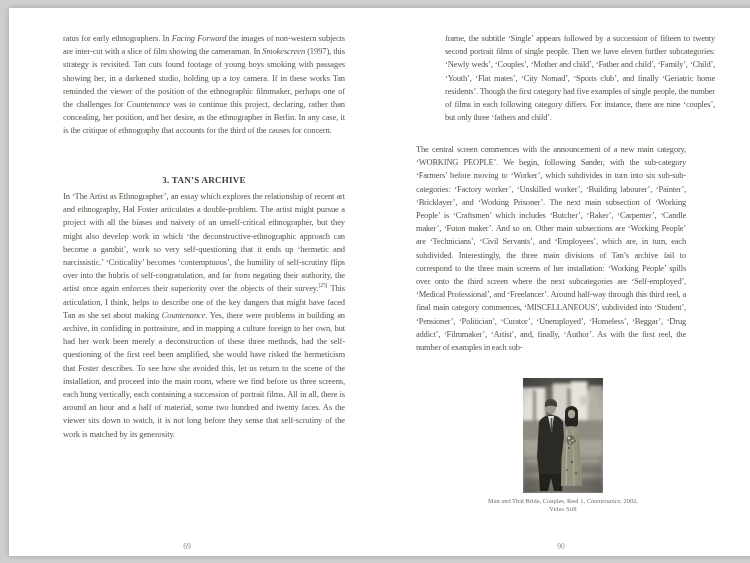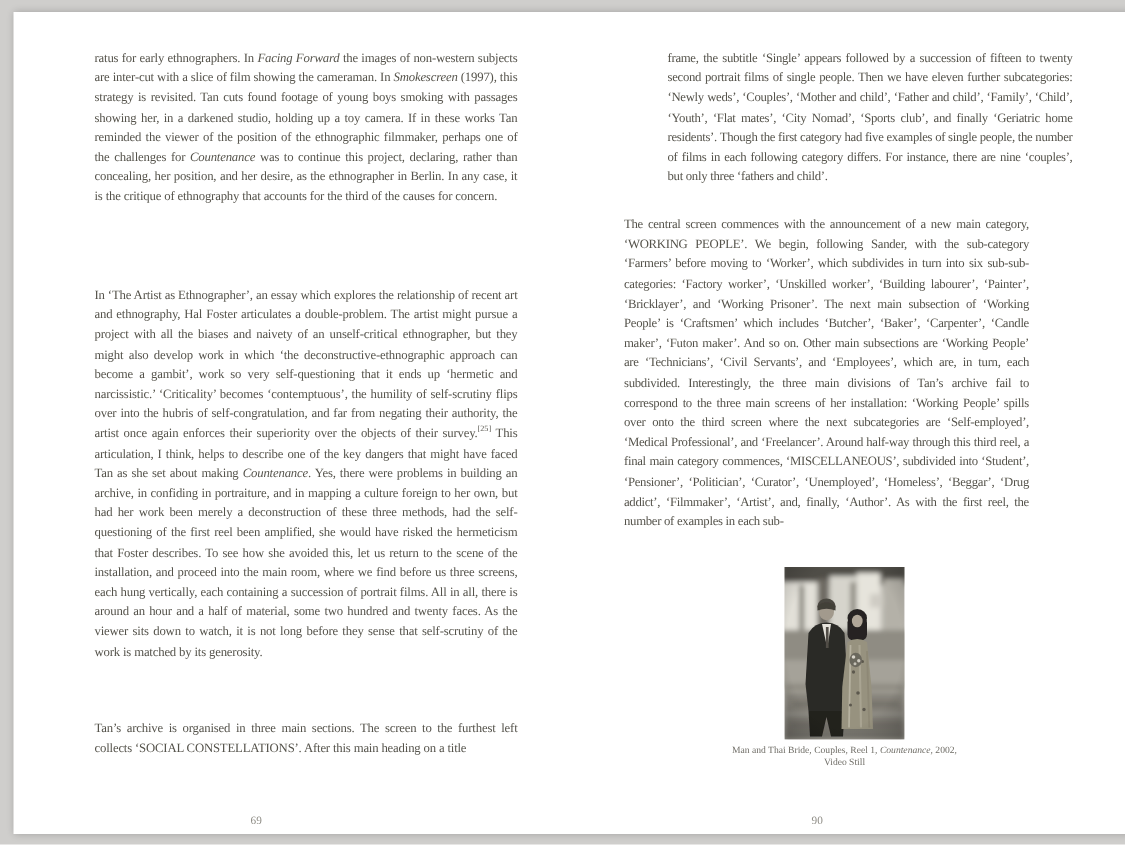--- a/index.html
+++ b/index.html
@@ -46,34 +46,34 @@
   }
   .photo { display:block; width:80px; height:115px; margin:0 auto; }
   .figcaption {
     margin-top:4px; text-align:center;
     font-size:6.4px; line-height:8px;
     color:#6f6d66; letter-spacing:0;
   }
   .figcaption em { font-style:italic; }
   .folio {
     position:absolute; top:534px; width:40px;
-    text-align:left; font-size:7.5px; color:#8f8d86;
+    text-align:center; font-size:7.5px; color:#8f8d86;
   }
   #folio-left  { left:158px; }
   #folio-right { left:532px; }
 </style>
 </head>
 <body>
 
 <div class="spread">
 
   <div class="page">
     <p class="para" id="left-para1"><span>ratus for early ethnographers. In </span><em>Facing Forward</em><span> the images of non-western subjects are inter-cut with a slice of film showing the cameraman. In </span><em>Smokescreen</em><span> (1997), this strategy is revisited. Tan cuts found footage of young boys smoking with passages showing her, in a darkened studio, holding up a toy camera. If in these works Tan reminded the viewer of the position of the ethnographic filmmaker, perhaps one of the challenges for </span><em>Countenance</em><span> was to continue this project, declaring, rather than concealing, her position, and her desire, as the ethnographer in Berlin. In any case, it is the critique of ethnography that accounts for the third of the causes for concern.</span></p>
+    <h3 id="left-heading">3. TAN’S ARCHIVE</h3>
     <p class="para" id="left-para2"><span>In ‘The Artist as Ethnographer’, an essay which explores the relationship of recent art and ethnography, Hal Foster articulates a double-problem. The artist might pursue a project with all the biases and naivety of an unself-critical ethnographer, but they might also develop work in which ‘the deconstructive-ethnographic approach can become a gambit’, work so very self-questioning that it ends up ‘hermetic and narcissistic.’ ‘Criticality’ becomes ‘contemptuous’, the humility of self-scrutiny flips over into the hubris of self-congratulation, and far from negating their authority, the artist once again enforces their superiority over the objects of their survey.</span><sup>[25]</sup><span> This articulation, I think, helps to describe one of the key dangers that might have faced Tan as she set about making </span><em>Countenance</em><span>. Yes, there were problems in building an archive, in confiding in portraiture, and in mapping a culture foreign to her own, but had her work been merely a deconstruction of these three methods, had the self-questioning of the first reel been amplified, she would have risked the hermeticism that Foster describes. To see how she avoided this, let us return to the scene of the installation, and proceed into the main room, where we find before us three screens, each hung vertically, each containing a succession of portrait films. All in all, there is around an hour and a half of material, some two hundred and twenty faces. As the viewer sits down to watch, it is not long before they sense that self-scrutiny of the work is matched by its generosity.</span></p>
-    <p class="para" id="left-para3"><span>Tan’s archive is organised in three main sections. The screen to the furthest left collects ‘SOCIAL CONSTELLATIONS’. After this main heading on a title</span></p>
     <div class="folio" id="folio-left">69</div>
   </div>
 
   <div class="page">
     <p class="para" id="right-para1"><span>frame, the subtitle ‘Single’ appears followed by a succession of fifteen to twenty second portrait films of single people. Then we have eleven further subcategories: ‘Newly weds’, ‘Couples’, ‘Mother and child’, ‘Father and child’, ‘Family’, ‘Child’, ‘Youth’, ‘Flat mates’, ‘City Nomad’, ‘Sports club’, and finally ‘Geriatric home residents’. Though the first category had five examples of single people, the number of films in each following category differs. For instance, there are nine ‘couples’, but only three ‘fathers and child’.</span></p>
     <p class="para" id="right-para2"><span>The central screen commences with the announcement of a new main category, ‘WORKING PEOPLE’. We begin, following Sander, with the sub-category ‘Farmers’ before moving to ‘Worker’, which subdivides in turn into six sub-sub-categories: ‘Factory worker’, ‘Unskilled worker’, ‘Building labourer’, ‘Painter’, ‘Bricklayer’, and ‘Working Prisoner’. The next main subsection of ‘Working People’ is ‘Craftsmen’ which includes ‘Butcher’, ‘Baker’, ‘Carpenter’, ‘Candle maker’, ‘Futon maker’. And so on. Other main subsections are ‘Working People’ are ‘Technicians’, ‘Civil Servants’, and ‘Employees’, which are, in turn, each subdivided. Interestingly, the three main divisions of Tan’s archive fail to correspond to the three main screens of her installation: ‘Working People’ spills over onto the third screen where the next subcategories are ‘Self-employed’, ‘Medical Professional’, and ‘Freelancer’. Around half-way through this third reel, a final main category commences, ‘MISCELLANEOUS’, subdivided into ‘Student’, ‘Pensioner’, ‘Politician’, ‘Curator’, ‘Unemployed’, ‘Homeless’, ‘Beggar’, ‘Drug addict’, ‘Filmmaker’, ‘Artist’, and, finally, ‘Author’. As with the first reel, the number of examples in each sub-</span></p>
 
     <figure class="figure">
       <svg class="photo" viewBox="0 0 80 115" role="img">
         <defs>

